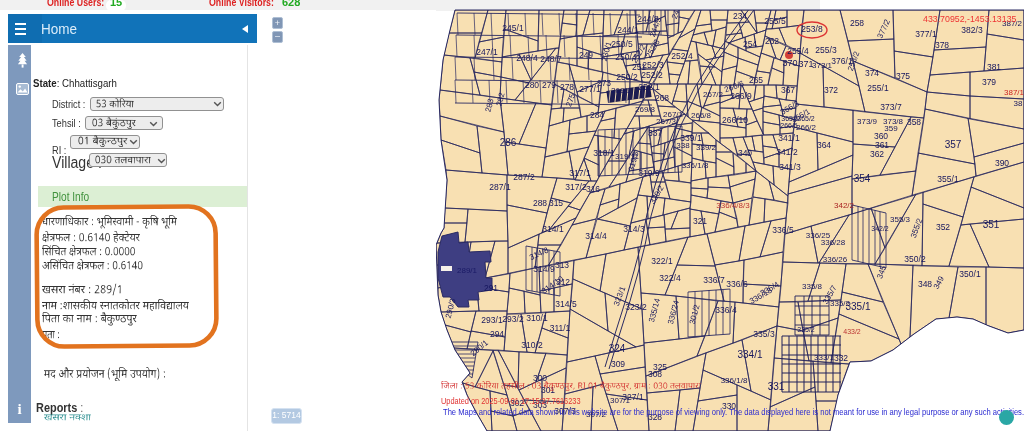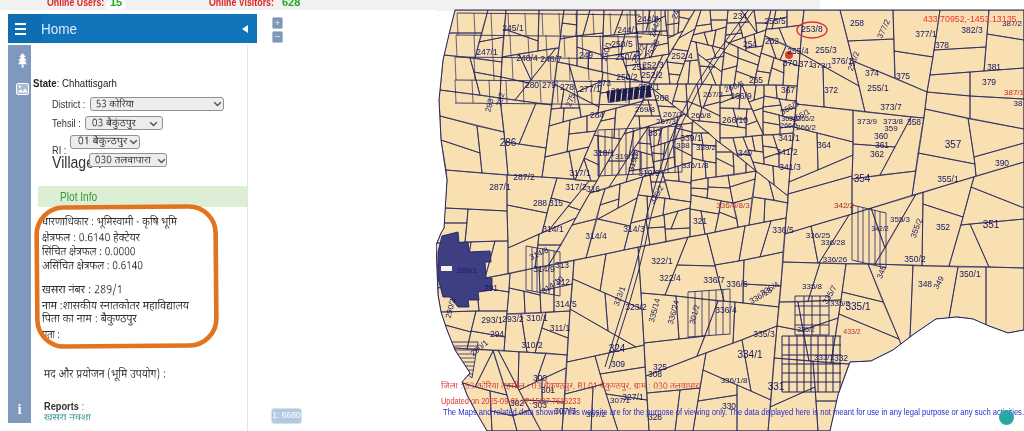--- a/index.html
+++ b/index.html
@@ -320,21 +320,21 @@
     </svg>
  <svg class="abs" style="left:7.5px;top:37.5px" width="13" height="12" viewBox="0 0 13 12">
       <rect x="0.5" y="0.5" width="12" height="11" rx="1.5" fill="#a8bcd4" stroke="#fff" stroke-width="1"></rect>
       <circle cx="3.8" cy="3.6" r="1.2" fill="#fff"></circle>
       <path d="M1.5 9.5l3-3.2 2.3 2.3 2.3-3 2.4 3.9z" fill="#fff"></path>
     </svg>
  <div class="abs" style="left:0;top:356px;width:23px;text-align:center;font-family:'Liberation Serif',serif;font-weight:bold;font-size:15px;color:#fff">i</div>
 </div>
 
 <div class="abs" style="left:31px;top:45px;width:217px;height:386px;background:#fff;border-right:1px solid #e4e4e4">
- <div class="abs" style="left:6.5px;top:141px;width:209.5px;height:21px;background:#dcefd4;color:#41923d;font-size:13px;line-height:21px;padding-left:22px"><span class="sx" style="transform:scaleX(0.78)">Plot Info</span></div>
+ <div class="abs" style="left:6.5px;top:141px;width:209.5px;height:21px;background:#dcefd4;color:#41923d;font-size:13px;line-height:21px;padding-left:14px"><span class="sx" style="transform:scaleX(0.78)">Plot Info</span></div>
 </div>
 
 <div class="abs" style="left:33px;top:77px;font-size:11px;color:#222"><span class="sx" style="transform:scaleX(0.88)"><b>State</b>: Chhattisgarh</span></div>
 <div class="abs" style="left:52px;top:98px;font-size:10.5px;color:#333"><span class="sx" style="transform:scaleX(0.88)">District :</span></div>
 <div class="selbox" style="left:90px;top:96.5px;width:133.5px;height:14px"></div>
 <svg style="position:absolute;left:96px;top:97.5px" width="38.0" height="13.5" viewBox="0 0 50.6 17.0" preserveAspectRatio="none">
     <path d="M1.2 2.2L1.0 6.8L3.5 6.8L4.2 7.0L5.0 7.8L5.2 9.2L4.0 10.8L1.8 10.8L0.8 10.2L0.8 11.2L2.2 11.8L4.5 11.5L5.8 10.5L6.2 9.2L6.2 8.0L5.8 7.0L5.0 6.2L2.0 5.8L2.0 3.8L2.2 3.2L5.5 3.0L5.5 2.2ZM10.8 2.0L9.0 2.2L7.8 3.0L8.0 3.5L8.5 3.5L9.2 3.0L11.2 3.0L12.0 3.8L12.0 5.0L11.8 5.5L10.8 6.2L9.0 6.2L9.0 7.0L10.5 7.0L11.2 7.2L12.2 8.2L12.2 9.8L11.0 10.8L8.8 10.8L7.8 10.2L7.8 11.2L8.2 11.5L9.8 11.8L11.5 11.5L12.5 11.0L13.0 10.5L13.2 9.8L13.2 8.0L12.0 6.8L11.2 6.5L12.0 6.2L12.8 5.5L13.0 5.0L13.0 3.5L11.8 2.2ZM17.8 3.8L17.8 4.5L22.5 4.8L22.5 8.2L21.5 9.2L20.5 9.5L19.8 9.2L19.2 8.8L19.2 7.5L20.0 6.8L21.8 6.8L22.0 6.0L19.8 6.0L18.2 7.2L18.2 8.5L18.5 9.2L19.5 10.0L21.5 10.0L22.2 9.5L22.5 11.5L23.5 11.5L23.5 8.2L24.2 7.5L25.5 7.5L26.0 8.0L26.0 9.2L25.5 10.8L26.0 10.8L26.8 9.8L26.8 7.8L25.8 6.8L23.8 7.0L23.8 4.5L28.8 4.8L28.8 11.5L29.8 11.5L30.0 4.5L32.2 4.8L32.2 11.5L33.0 11.5L33.2 4.5L37.2 4.5L37.8 5.0L37.8 6.0L37.5 6.5L36.8 7.2L35.5 6.5L35.0 6.8L35.0 7.8L36.0 9.2L38.5 11.8L39.0 11.0L37.5 9.8L36.5 8.5L38.2 7.0L38.5 6.5L38.8 4.5L41.8 4.8L42.0 5.2L42.0 6.0L41.8 6.5L40.8 7.0L40.2 7.0L40.2 7.8L40.8 8.8L42.0 9.8L45.0 9.8L45.0 11.5L46.0 11.5L46.2 4.5L48.2 4.8L48.2 11.5L49.2 11.5L49.5 4.5L50.5 4.5L50.5 3.8L38.0 3.5L37.2 2.0L36.0 0.8L34.8 0.2L33.0 0.2L31.8 1.5L31.8 3.8L29.5 3.5L29.5 3.0L29.0 2.2L28.8 1.2L27.5 0.2L25.8 0.2L25.8 1.0L27.2 1.0L28.5 2.5L28.5 3.8ZM42.5 4.8L45.0 4.8L44.8 8.5L44.0 9.0L42.2 9.0L41.2 7.8L42.5 7.0L43.0 5.8ZM33.0 1.2L33.5 1.0L34.8 1.0L35.8 1.5L36.8 2.8L36.8 3.8L33.2 3.8L32.8 3.2L32.8 2.0Z" fill="#333" fill-rule="evenodd"></path>
   </svg>
 <svg style="position:absolute;left:212.5px;top:101px" width="9" height="6" viewBox="0 0 9 6">
     <path d="M1.2 1.2L4.5 4.5L7.8 1.2" stroke="#555" stroke-width="1.4" fill="none"></path>
@@ -384,22 +384,22 @@
   </svg>
 <svg style="position:absolute;left:42px;top:312.4px" width="95.0" height="15.4" viewBox="0 0 105.5 15.8" preserveAspectRatio="none">
     <path d="M60.8 9.2L60.2 9.0L59.8 9.2L59.8 10.5L60.8 10.2ZM59.5 4.5L59.8 5.5L60.2 5.8L60.8 5.5L60.5 4.2ZM38.5 3.2L38.5 4.0L43.0 4.2L42.8 6.2L39.0 6.2L38.8 6.8L39.0 7.2L40.2 8.2L40.8 7.8L41.0 6.8L43.0 7.0L43.0 10.5L43.8 10.5L44.0 4.0L46.2 4.2L46.2 10.5L47.0 10.5L47.2 4.0L49.8 4.2L49.8 6.5L49.2 7.0L48.8 7.0L48.8 7.8L49.8 8.8L50.5 8.5L50.8 7.5L53.2 7.8L53.2 10.5L54.0 10.5L54.2 4.0L55.2 4.0L55.2 3.2ZM50.8 4.0L53.2 4.2L53.0 7.0L50.5 6.8ZM23.0 3.2L23.0 4.0L27.5 4.2L27.5 7.5L27.0 8.0L25.8 8.5L25.0 8.2L24.2 7.5L24.2 7.0L25.0 6.0L25.8 5.8L26.8 6.0L27.0 5.2L24.8 5.2L24.2 5.5L23.5 6.5L23.5 7.8L23.8 8.2L24.8 9.0L26.8 8.8L27.5 9.0L27.5 10.5L28.2 10.5L28.2 7.5L29.0 6.8L29.8 6.5L30.8 7.2L30.8 8.2L30.0 9.8L30.5 10.0L31.2 9.2L31.5 8.5L31.5 7.0L30.5 6.0L28.2 6.0L28.5 4.0L33.2 4.2L33.2 10.5L34.0 10.5L34.2 4.0L35.2 4.0L35.2 3.2ZM65.0 3.2L65.2 4.0L70.0 4.2L70.0 7.5L69.5 8.0L68.5 7.0L68.2 5.8L69.2 5.8L69.2 5.2L67.0 5.2L65.8 6.2L65.8 8.0L67.0 9.0L70.0 9.0L70.0 10.5L70.8 10.5L71.0 4.0L76.5 4.2L76.5 7.5L76.0 8.0L74.8 8.5L74.0 8.2L73.2 7.5L73.2 7.0L74.0 6.0L74.8 5.8L75.8 6.0L76.0 5.2L73.8 5.2L73.2 5.5L72.5 6.5L72.5 7.8L73.2 8.8L73.8 9.0L75.8 8.8L76.5 9.0L76.2 10.8L75.2 11.2L75.5 11.8L76.0 11.8L77.0 11.2L77.5 11.5L77.8 12.5L77.2 13.0L76.2 13.2L75.0 12.8L74.0 11.8L73.2 12.2L74.0 13.0L75.5 13.8L77.5 13.8L78.5 13.0L78.5 11.5L77.5 10.8L77.2 7.5L78.0 6.8L78.8 6.5L79.8 7.2L79.8 8.2L79.0 9.8L79.5 10.0L80.2 9.2L80.5 8.5L80.5 7.0L79.5 6.0L77.2 6.0L77.5 4.0L82.0 4.2L82.0 6.8L82.2 7.8L83.2 8.8L85.0 8.8L86.0 7.8L86.2 4.0L90.5 4.2L90.5 5.2L90.0 5.8L88.5 6.0L87.5 7.0L87.2 7.8L87.5 9.2L88.2 10.0L89.2 10.5L91.2 10.5L92.0 10.2L93.0 9.2L93.0 7.2L92.5 6.5L91.2 5.5L91.5 4.0L94.8 4.2L94.8 7.2L95.0 7.8L95.8 8.5L98.5 8.5L98.2 10.8L97.2 11.2L97.5 11.8L98.0 11.8L99.0 11.2L99.5 11.5L99.8 12.5L98.8 13.2L97.0 12.8L96.0 11.8L95.2 12.2L96.0 13.0L97.5 13.8L99.5 13.8L100.5 13.0L100.5 11.5L99.5 10.8L99.5 4.0L103.5 4.2L103.5 5.8L102.5 6.5L102.0 6.0L101.0 6.2L101.0 6.8L102.2 8.8L104.0 10.5L104.8 10.0L102.5 7.8L104.2 6.2L104.5 5.2L104.5 4.0L105.2 4.0L105.2 3.2L70.5 3.0L70.5 2.5L69.8 0.8L68.8 0.0L67.2 0.0L67.2 0.8L68.2 0.5L68.8 0.8L69.2 2.0L68.8 1.5L67.0 1.5L67.0 2.2L69.0 2.2L69.8 3.0ZM88.2 7.2L89.2 6.5L90.8 6.2L92.0 7.2L92.2 7.8L92.2 8.8L91.2 9.8L89.2 9.8L88.2 8.8ZM67.0 6.2L68.2 7.5L68.2 8.5L67.5 8.5L66.5 7.5L66.5 6.8ZM95.8 4.0L98.5 4.2L98.5 7.0L97.2 8.0L96.5 8.0L95.5 7.0ZM83.2 4.0L85.2 4.2L85.2 7.2L84.5 8.0L83.5 8.0L83.0 7.5ZM0.8 1.0L0.8 2.2L1.0 3.0L0.0 3.2L0.0 4.0L1.0 4.2L1.0 10.5L1.8 10.5L2.0 4.0L4.0 4.2L4.0 7.0L5.2 8.5L8.0 8.5L8.0 10.5L8.8 10.5L9.0 4.0L14.8 4.2L14.5 6.0L11.5 6.0L10.5 7.0L10.5 8.5L11.0 9.5L12.0 10.5L12.8 10.2L11.2 8.5L11.2 7.5L11.5 7.0L12.8 6.5L14.8 6.8L14.8 10.5L15.5 10.5L15.8 4.0L17.8 4.2L17.8 10.5L18.5 10.5L18.8 4.0L19.8 4.0L19.8 3.2L8.5 3.0L6.8 1.0L4.5 0.0L2.2 0.0L1.5 0.2ZM5.0 4.0L8.0 4.2L8.0 6.8L6.5 8.0L6.0 8.0L5.0 7.2L4.8 6.5ZM1.5 1.5L2.2 0.8L4.8 0.8L6.2 1.5L7.8 3.0L2.0 3.2L1.5 2.8Z" fill="#333" fill-rule="evenodd"></path>
   </svg>
 <svg style="position:absolute;left:42px;top:327.7px" width="18.0" height="15.4" viewBox="0 0 23.4 15.8" preserveAspectRatio="none">
     <path d="M21.5 9.0L21.0 9.2L20.8 9.8L21.0 10.2L21.8 10.5L22.2 10.0L22.0 9.2ZM21.0 4.5L20.8 5.0L21.0 5.5L21.5 5.8L22.0 5.5L22.2 4.8L21.8 4.2ZM0.0 3.2L0.0 4.0L1.0 4.2L1.0 7.2L1.2 7.8L2.0 8.5L4.8 8.5L4.8 10.5L5.5 10.5L5.8 4.0L11.5 4.2L11.2 6.0L8.5 6.0L7.5 6.8L7.2 7.5L7.5 8.8L8.2 10.0L9.0 10.8L9.5 10.0L8.2 8.8L8.2 7.2L8.8 6.8L9.8 6.5L11.5 6.8L11.5 10.5L12.5 10.5L12.8 4.0L14.8 4.2L14.8 10.5L15.5 10.5L15.8 4.0L16.8 3.8L16.8 3.2ZM2.0 4.0L4.8 4.2L4.8 7.0L3.5 8.0L2.8 8.0L1.8 7.0Z" fill="#333" fill-rule="evenodd"></path>
   </svg>
 <svg style="position:absolute;left:44px;top:367.3px" width="122.0" height="16.0" viewBox="0 0 139.8 15.8" preserveAspectRatio="none">
     <path d="M138.5 9.2L138.0 9.0L137.5 9.2L137.5 10.5L138.5 10.2ZM137.2 4.5L137.5 5.5L138.0 5.8L138.5 5.5L138.2 4.2ZM0.0 3.2L0.0 4.0L1.5 4.2L1.2 7.0L0.5 7.0L0.5 7.8L1.5 8.8L2.2 8.5L2.5 7.5L5.0 7.8L5.0 10.5L6.0 10.5L6.2 4.0L11.5 4.2L11.5 4.8L11.0 5.2L9.2 5.2L8.8 5.5L7.8 6.8L7.8 7.8L9.5 9.5L11.5 9.8L12.0 11.2L12.8 11.0L12.0 9.5L12.8 8.8L12.5 7.8L11.8 7.5L11.2 7.8L10.8 9.0L10.2 9.0L9.5 8.8L8.8 8.0L8.8 7.0L9.0 6.2L10.5 5.8L12.2 5.8L12.5 4.0L13.5 3.8L13.5 3.2ZM2.5 4.0L5.0 4.2L4.8 7.0L2.2 6.8ZM130.2 0.8L129.8 0.8L129.8 1.2L130.5 2.5L131.2 5.2L131.2 8.2L130.5 11.0L129.8 12.5L130.8 12.2L131.5 10.8L132.0 9.0L132.0 4.5L131.2 2.0ZM75.2 0.8L74.5 1.5L73.8 3.2L73.2 6.0L73.2 7.2L74.0 10.8L74.8 12.2L75.8 12.5L75.0 11.0L74.2 8.5L74.2 4.8L75.0 2.2L75.8 0.8ZM128.8 3.2L120.8 3.0L120.5 2.0L119.0 0.0L117.2 0.0L117.2 0.8L118.8 0.8L119.8 2.0L119.8 3.2L98.5 3.2L98.8 4.0L102.8 4.0L103.2 4.5L103.2 5.5L102.5 6.2L101.2 6.5L101.5 7.0L102.8 7.0L103.2 7.5L103.5 8.0L103.2 9.5L102.8 9.8L101.5 9.8L100.5 8.8L99.8 6.8L99.2 7.5L99.2 8.0L99.8 9.0L101.5 10.5L103.0 10.5L104.0 10.0L104.5 9.0L104.2 7.5L103.5 6.5L104.0 6.0L103.8 4.2L106.0 4.2L106.0 6.5L106.2 7.5L107.2 8.5L110.0 8.5L110.0 10.5L110.8 10.5L111.0 4.0L113.5 4.0L114.0 4.5L114.2 5.2L113.2 6.2L112.8 7.0L112.8 7.5L113.2 8.2L114.0 8.8L117.0 8.8L117.0 10.5L117.8 10.5L118.0 4.0L120.0 4.2L120.0 10.5L120.8 10.5L121.0 4.0L123.5 4.2L123.2 6.5L122.8 7.5L124.0 8.5L124.5 8.0L124.8 4.0L126.8 4.2L126.8 10.5L127.5 10.5L127.8 4.0L128.8 4.0ZM117.0 4.2L117.0 7.2L116.2 8.0L115.2 8.2L114.2 8.0L113.5 7.0L114.8 6.0L115.0 5.5L115.0 4.0ZM107.2 4.0L110.0 4.2L110.0 7.0L108.8 8.0L108.0 8.0L107.0 7.2ZM95.5 3.2L93.8 3.0L92.0 1.0L89.8 0.0L87.5 0.0L86.8 0.2L86.0 1.0L86.0 2.2L86.2 3.0L81.5 3.2L81.8 4.0L83.2 4.2L83.2 6.5L82.8 7.0L81.0 7.0L80.5 6.5L80.5 4.0L79.8 3.2L78.2 3.2L77.2 4.2L77.2 4.8L78.0 5.8L79.0 6.0L79.0 5.2L78.5 5.2L78.0 4.5L79.0 3.8L79.8 4.5L79.5 7.0L78.8 7.2L78.8 7.8L79.8 8.8L80.5 8.5L80.5 8.0L81.0 7.5L82.8 7.5L83.2 8.0L83.0 10.8L82.2 10.8L81.2 11.8L81.2 12.8L82.0 13.8L84.2 13.5L84.0 13.0L82.8 13.2L82.2 13.0L82.0 12.0L82.5 11.5L84.0 11.5L84.5 11.8L85.0 12.2L85.8 13.8L86.5 13.8L86.5 13.2L86.0 12.2L84.0 10.5L84.2 4.0L86.2 4.2L86.2 10.5L87.0 10.5L87.2 4.0L89.8 4.2L89.5 7.0L89.0 8.0L89.8 8.8L90.5 8.8L91.0 7.5L93.5 7.8L93.5 10.5L94.2 10.5L94.5 4.0L95.5 4.0ZM91.0 4.0L93.5 4.2L93.2 7.0L90.8 6.8ZM86.8 1.5L87.5 0.8L90.0 0.8L91.5 1.5L93.0 3.0L87.2 3.2L86.8 2.8ZM37.0 3.2L37.0 4.0L38.0 4.2L38.0 7.2L38.2 7.8L39.5 8.8L39.0 9.2L37.5 10.0L38.0 10.8L41.5 8.2L41.8 10.5L42.5 10.5L42.8 4.0L45.2 4.0L45.8 4.5L46.0 5.2L45.0 6.2L44.5 7.0L44.5 7.5L45.0 8.2L45.8 8.8L48.8 8.8L48.8 10.5L49.5 10.5L49.8 4.0L51.8 4.2L51.8 10.5L52.5 10.5L52.8 4.0L60.8 4.2L60.5 5.5L57.2 5.8L57.2 6.2L58.0 6.8L58.2 7.5L58.2 8.2L57.8 8.8L56.8 8.8L56.0 8.0L55.0 5.8L54.2 5.8L54.5 6.8L55.2 8.2L56.8 9.5L58.2 9.5L58.8 9.2L59.2 8.2L58.8 6.0L60.8 6.2L60.8 10.5L61.5 10.5L61.8 4.0L67.2 4.2L67.0 6.2L63.2 6.2L63.2 7.2L63.8 8.0L64.2 8.2L65.0 8.0L65.2 6.8L67.2 7.0L67.2 10.5L68.2 10.5L68.5 4.0L69.5 3.8L69.5 3.2L52.5 3.0L52.2 2.0L50.8 0.0L49.0 0.0L49.0 0.8L50.5 0.8L51.5 2.0L51.5 3.2ZM48.8 4.2L48.8 7.2L48.0 8.0L47.0 8.2L46.0 8.0L45.2 7.0L46.5 6.0L46.8 5.5L46.8 4.0ZM39.0 4.0L41.8 4.2L41.8 7.0L40.5 8.0L39.8 8.0L38.8 7.0ZM17.0 6.5L18.0 8.8L19.2 9.8L21.0 9.8L21.5 9.5L22.2 8.5L22.2 7.0L23.8 7.2L23.8 10.5L24.5 10.5L24.8 4.0L27.0 4.2L27.0 10.5L27.8 10.5L28.0 4.0L31.5 4.0L32.0 4.5L32.0 5.5L31.0 6.5L30.2 6.0L29.5 6.2L29.5 7.0L30.0 8.0L32.8 10.5L33.2 10.0L30.8 7.8L32.5 6.2L33.0 4.0L33.8 4.0L33.8 3.2L27.5 3.0L27.0 1.2L25.8 0.0L24.0 0.2L24.2 0.8L25.0 0.5L25.8 0.8L25.5 1.5L23.8 1.8L24.0 2.2L26.0 2.2L26.8 3.0L23.0 3.2L23.0 4.0L23.8 4.2L23.5 6.2L23.0 6.5L21.8 5.8L22.0 5.2L22.0 4.2L21.0 3.2L19.2 3.2L18.5 3.5L18.5 4.2L20.8 4.0L21.2 4.5L21.2 5.0L20.2 6.0L19.2 6.0L19.5 6.8L20.5 6.5L21.2 7.2L21.5 8.2L20.8 9.0L19.5 9.0L18.5 8.0L17.8 6.2Z" fill="#333" fill-rule="evenodd"></path>
   </svg>
-<div class="abs" style="left:44px;top:400px;font-size:11px;color:#333;font-weight:bold"><span class="sx" style="transform:scaleX(0.84)">Reports <span style="font-weight:normal;color:#666">:</span></span></div>
+<div class="abs" style="left:36px;top:400px;font-size:13px;color:#333;font-weight:bold"><span class="sx" style="transform:scaleX(0.84)">Reports <span style="font-weight:normal;color:#666">:</span></span></div>
 <svg style="position:absolute;left:43.5px;top:412.3px" width="47.0" height="12.5" viewBox="0 0 54.0 15.8" preserveAspectRatio="none">
     <path d="M47.8 3.2L48.0 4.0L48.8 4.2L48.8 10.5L49.8 10.5L50.0 4.0L52.0 4.2L52.0 10.5L52.8 10.5L53.0 4.0L53.8 4.0L53.8 3.2ZM29.0 3.2L29.2 4.0L33.8 4.2L33.8 5.8L33.2 6.2L29.5 6.5L29.5 7.2L30.2 8.0L31.2 8.0L31.2 7.2L31.8 6.8L33.2 6.8L33.8 7.2L33.8 10.5L34.5 10.5L34.8 4.0L40.2 4.2L40.2 7.5L39.8 8.0L38.5 8.5L37.8 8.2L37.0 7.5L37.0 7.0L37.8 6.0L38.5 5.8L39.5 6.0L39.8 5.2L37.5 5.2L37.0 5.5L36.2 6.5L36.2 7.8L36.5 8.2L37.5 9.0L39.5 8.8L40.2 9.0L40.2 10.5L41.0 10.5L41.0 7.8L41.8 7.0L42.5 6.8L43.5 7.0L43.0 7.8L43.2 8.2L43.8 8.5L44.5 8.5L45.5 9.5L46.2 10.8L47.0 10.2L45.2 8.2L46.2 7.8L46.8 7.2L47.2 6.2L47.2 4.5L47.0 4.0L46.0 3.2L44.5 3.2L43.8 4.0L44.0 5.8L45.5 6.2L45.8 5.8L45.0 5.5L44.2 4.5L44.8 4.0L45.2 3.8L46.2 4.2L46.5 4.8L46.5 6.0L45.2 7.5L44.8 7.5L43.2 6.8L43.2 6.2L41.0 6.2L41.2 4.0L43.0 3.8L43.0 3.2ZM0.0 3.2L0.0 4.0L2.5 4.2L2.5 6.0L2.0 6.5L1.5 6.0L0.5 6.2L0.5 7.0L1.2 8.5L2.2 9.5L4.2 10.5L7.0 10.2L8.5 10.5L8.8 4.0L12.5 4.2L12.5 5.8L11.8 6.5L11.2 6.0L10.2 6.2L10.2 6.8L11.2 8.8L13.0 10.5L13.5 9.8L12.5 9.0L11.5 7.8L12.0 7.2L15.8 7.8L15.8 10.5L16.8 10.5L17.0 4.0L20.5 4.0L21.0 4.5L21.0 5.5L20.0 6.5L19.2 6.0L18.5 6.2L18.5 7.0L19.0 8.0L21.8 10.5L22.2 10.0L19.8 7.8L21.5 6.2L22.0 4.0L23.8 4.2L23.8 10.5L24.8 10.5L25.0 4.0L26.0 3.8L26.0 3.2ZM13.5 4.0L15.8 4.2L15.5 6.8L15.0 7.0L14.0 7.0L13.2 6.0ZM3.5 4.0L7.8 4.2L7.8 7.2L7.2 7.8L6.0 7.8L5.2 7.5L5.0 7.0L5.2 6.0L6.2 5.5L7.0 5.8L7.0 5.0L5.2 5.0L4.5 5.5L4.2 6.0L4.2 7.2L4.5 7.8L5.5 8.5L7.5 8.2L7.5 9.5L6.8 9.8L4.2 9.8L3.5 9.5L1.8 7.8L2.2 7.5L3.2 6.2Z" fill="#2e9092" fill-rule="evenodd"></path>
   </svg>
 
 <svg class="abs" style="left:33px;top:202px" width="188" height="148" viewBox="0 0 188 148">
     <rect x="4" y="5" width="179" height="139" rx="27" fill="none" stroke="#e2731f" stroke-width="4.6" transform="rotate(-0.5 94 74)"></rect>
   </svg>
 
-<div class="abs" style="left:271px;top:408px;width:31px;height:16px;background:#b3c9e2;border:1.5px solid #d5e2f1;border-radius:3px;color:#fff;font-size:8.5px;text-align:center;line-height:12px;white-space:nowrap">1: 6680</div>
+<div class="abs" style="left:271px;top:408px;width:31px;height:16px;background:#b3c9e2;border:1.5px solid #d5e2f1;border-radius:3px;color:#fff;font-size:8.5px;text-align:center;line-height:12px;white-space:nowrap">1: 5714</div>
 
 </body></html>

